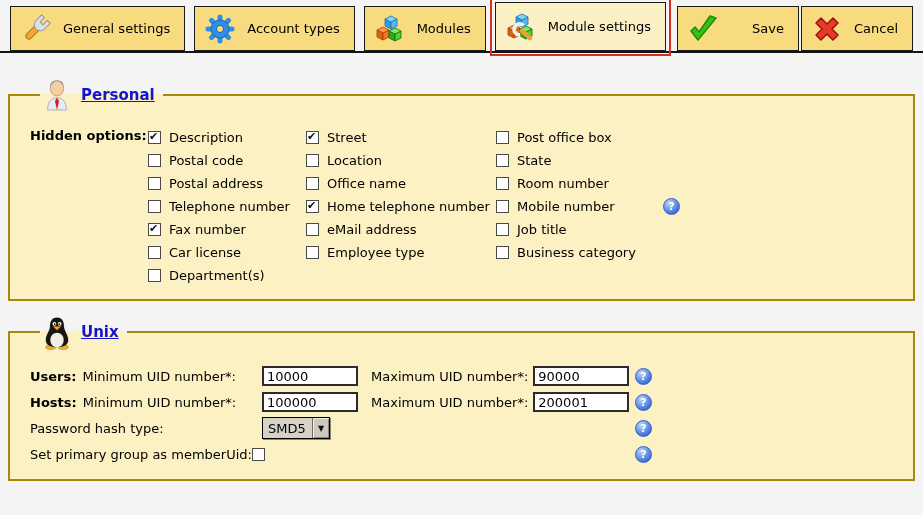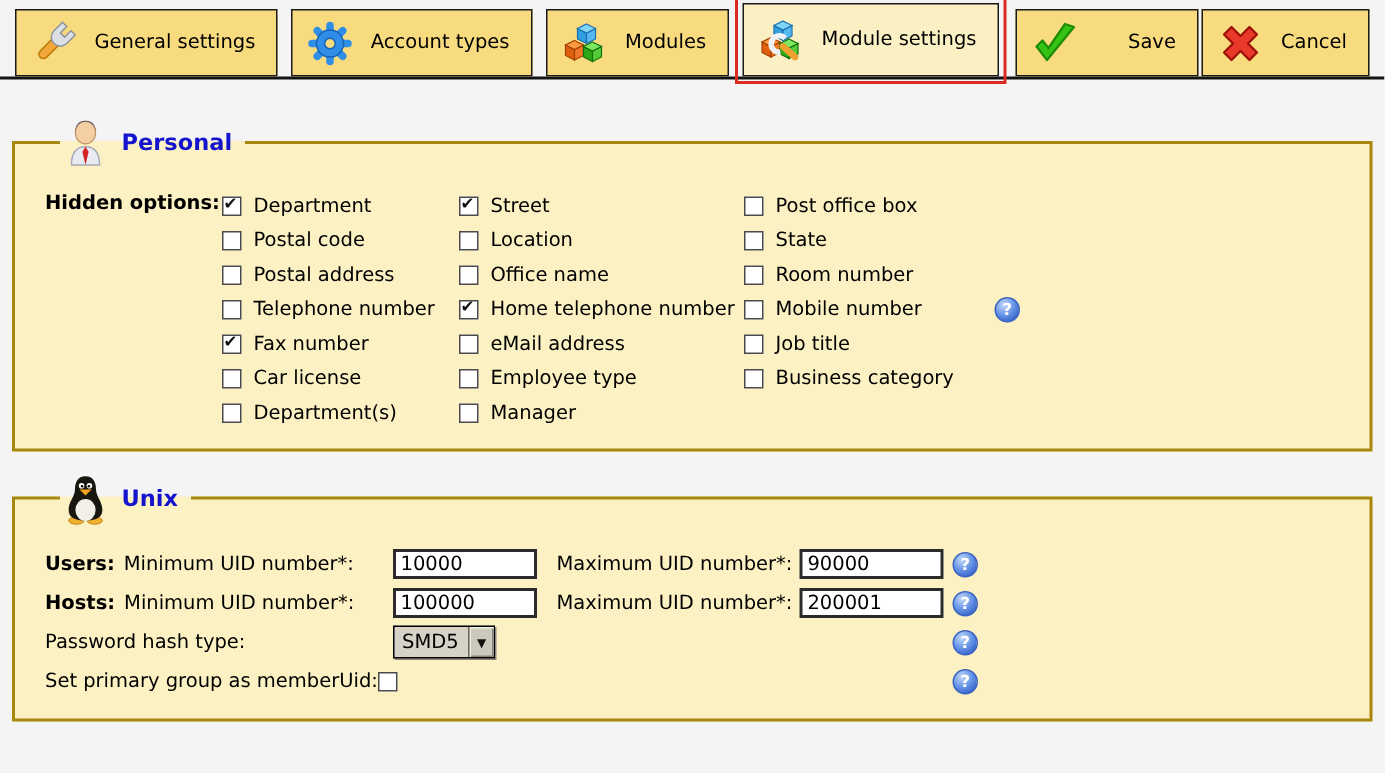--- a/index.html
+++ b/index.html
@@ -47,21 +47,21 @@
     border:2px solid #a8870e;
     background:#fcf1c3;
     padding:14px 20px 12px 20px;
   }
   fieldset.personal-fs { margin-top:25px; }
   fieldset.unix-fs { margin-top:14px; }
   legend {
     display:flex; align-items:center; gap:9px;
     margin-left:10px;
     padding:0 8px 0 2px;
-    font-weight:bold; font-size:15px; color:#1414ce;
+    font-weight:bold; font-size:15px; color:#1414ce;text-decoration:underline;
   }
   legend .licon { width:30px; height:34px; }
   
   .hidden-row { display:flex; }
   .opt-label { font-weight:bold; width:118px; padding-top:2px; flex:0 0 118px; }
   .cb-grid {
     position:relative;
     display:grid;
     grid-template-columns:158px 190px 200px;
     grid-auto-rows:23px;
@@ -235,21 +235,21 @@
         </svg>
       </span>
       <span>Personal</span>
     </legend>
 
     <div class="hidden-row">
       <span class="opt-label">Hidden options:</span>
       <div class="cb-grid">
         <label class="cb">
             <input type="checkbox" class="cbox" checked="" style="">
-            <span>Department</span>
+            <span>Description</span>
           </label>
         <label class="cb">
             <input type="checkbox" class="cbox" checked="" style="">
             <span>Street</span>
           </label>
         <label class="cb">
             <input type="checkbox" class="cbox" style="">
             <span>Post office box</span>
           </label>
         <label class="cb">
@@ -308,24 +308,20 @@
             <input type="checkbox" class="cbox" style="">
             <span>Employee type</span>
           </label>
         <label class="cb">
             <input type="checkbox" class="cbox" style="">
             <span>Business category</span>
           </label>
         <label class="cb">
             <input type="checkbox" class="cbox" style="">
             <span>Department(s)</span>
-          </label>
-        <label class="cb">
-            <input type="checkbox" class="cbox" style="">
-            <span>Manager</span>
           </label>
         <span class="help mobile-help">?</span>
       </div>
     </div>
   </fieldset>
 
   <fieldset class="unix-fs">
     <legend>
       <span class="licon">
         <svg viewBox="0 0 32 36" width="30" height="36">

